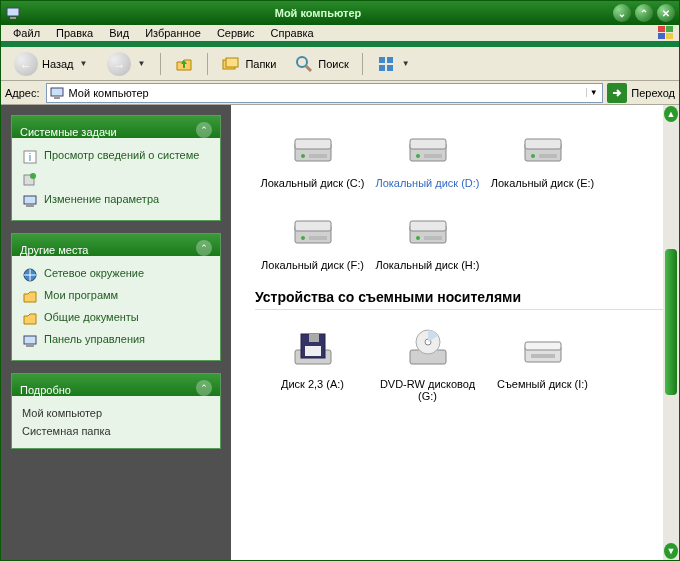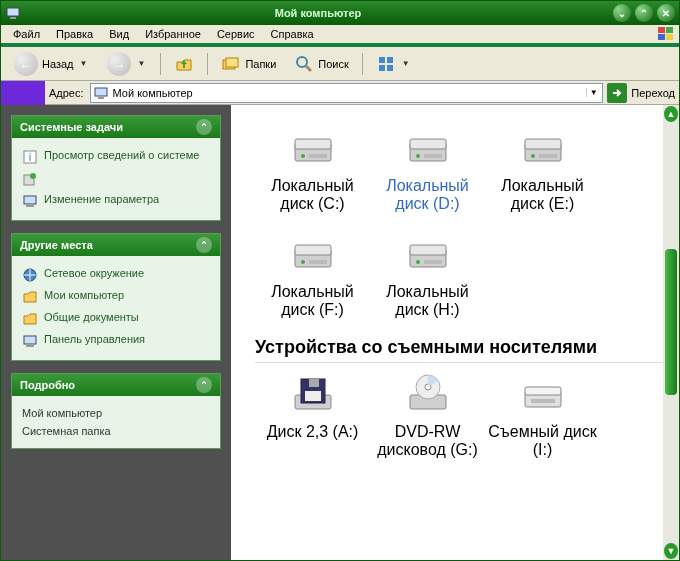--- a/index.html
+++ b/index.html
@@ -7,57 +7,57 @@
 
 .window { width: 680px; height: 561px; background: #6d28d9; border: 1px solid #0a5a0a; display: flex; flex-direction: column; }
 
 
 .titlebar { height: 24px; background: linear-gradient(#2a8a2a, #0a5a0a); display: flex; align-items: center; padding: 0 4px; color: #fff; }
 .titlebar .appicon { width: 16px; height: 16px; margin-right: 6px; }
 .titlebar .title { flex: 1; text-align: center; font-weight: bold; color: #d0ffd0; }
 .titlebar .winbtn { width: 18px; height: 18px; border-radius: 50%; background: radial-gradient(circle at 30% 30%, #8cd98c, #1a6a1a); margin-left: 4px; display: flex; align-items: center; justify-content: center; color: #fff; font-size: 10px; font-weight: bold; cursor: pointer; }
 
 
-.menubar { height: 22px; background: #ece9d8; border-bottom: 4px solid #15803d; display: flex; align-items: center; padding: 0 4px; }
+.menubar { height: 22px; background: #ece9d8; border-bottom: 6px solid #15803d; display: flex; align-items: center; padding: 0 4px; }
 .menubar .menuitem { padding: 2px 8px; cursor: pointer; }
 .menubar .flag { margin-left: auto; width: 18px; height: 16px; }
 
 
 .toolbar { height: 34px; background: #ece9d8; border-bottom: 1px solid #aca899; display: flex; align-items: center; padding: 0 6px; gap: 4px; }
 .toolbtn { display: flex; align-items: center; gap: 4px; padding: 3px 6px; border: 1px solid transparent; border-radius: 3px; cursor: pointer; }
 .navcircle { width: 24px; height: 24px; border-radius: 50%; background: radial-gradient(circle at 30% 30%, #e8f8e8, #4a9a4a); display: flex; align-items: center; justify-content: center; color: #fff; font-size: 12px; }
 .navcircle.disabled { background: radial-gradient(circle at 30% 30%, #eee, #bbb); }
 .dropdown-arrow { font-size: 8px; color: #333; padding: 0 2px; }
 .sep { width: 1px; height: 22px; background: #aca899; margin: 0 2px; }
 
 
-.addressbar { height: 24px; background: #ece9d8; border-bottom: 1px solid #aca899; display: flex; align-items: center; padding: 0 4px; gap: 4px; margin-left: 44px; }
+.addressbar { height: 24px; background: #ece9d8; border-bottom: 1px solid #aca899; display: flex; align-items: center; padding: 0 4px; gap: 4px; }
 .addressbar label { padding-right: 2px; }
 .addressfield { flex: 1; height: 20px; border: 1px solid #7f9db9; background: #fff; display: flex; align-items: center; padding: 0 2px; }
 .addressfield .dd { width: 14px; text-align: center; border-left: 1px solid #ccc; font-size: 8px; cursor: pointer; }
 .gobtn { width: 20px; height: 20px; background: #2a8a2a; display: flex; align-items: center; justify-content: center; color: #fff; border-radius: 2px; }
 
 
 .content { flex: 1; display: flex; background: #fff; overflow: hidden; position: relative; }
 .sidepanel { width: 230px; background: #505050; padding: 10px; overflow: hidden; display: flex; flex-direction: column; gap: 12px; }
 .taskbox { background: #f0fff0; border: 1px solid #5a9a5a; }
-.taskhead { height: 22px; background: linear-gradient(#3a9a3a, #1a7a1a); color: #fff; font-weight: bold; display: flex; align-items: center; padding: 0 8px; }
+.taskhead { height: 22px; background: linear-gradient(#3a9a3a, #1a7a1a); color: #fff; font-weight: normal; display: flex; align-items: flex-end; padding: 0 8px; }
 .taskhead .chev { margin-left: auto; width: 16px; height: 16px; border-radius: 50%; background: rgba(255,255,255,.3); display: flex; align-items: center; justify-content: center; font-size: 9px; }
 .taskbody { background: #e8f4e8; padding: 8px 10px; }
 .taskitem { display: flex; align-items: flex-start; gap: 6px; padding: 3px 0; color: #215b21; cursor: pointer; }
 .taskitem .ticon { width: 16px; height: 16px; flex-shrink: 0; }
 .taskitem.info { color: #333; cursor: default; }
 
 .filepane { flex: 1; background: #fff; padding: 12px 10px 12px 24px; overflow: auto; position: relative; }
 .filegrid { display: flex; flex-wrap: wrap; gap: 0; }
 .fileitem { width: 115px; display: flex; flex-direction: column; align-items: center; padding: 6px 2px 10px; cursor: pointer; }
 .fileitem .ficon { width: 48px; height: 48px; display: flex; align-items: center; justify-content: center; margin-bottom: 6px; }
-.fileitem .flabel { text-align: center; font-size: 16px; color: #000; }
+.fileitem .flabel { text-align: center; font-size: 11px; color: #000; }
 .fileitem.selected .flabel { color: #316ac5; text-align: center; }
-.section-head { font-weight: bold; font-size: 18px; padding: 8px 0 4px; border-bottom: 1px solid #ddd; }
+.section-head { font-weight: bold; font-size: 14px; padding: 8px 0 4px; border-bottom: 1px solid #ddd; margin-bottom: 8px; }
 
 .vscroll { position: absolute; right: 0; top: 0; bottom: 0; width: 16px; background: #e8e8e0; display: flex; flex-direction: column; }
 .vscroll .sbtn { height: 16px; background: #2a9a2a; display: flex; align-items: center; justify-content: center; color: #fff; font-size: 9px; border-radius: 50%; margin: 1px; }
 .vscroll .track { flex: 1; position: relative; }
 .vscroll .thumb { position: absolute; left: 2px; right: 2px; top: 30%; height: 35%; background: linear-gradient(90deg, #4aba4a, #1a7a1a); border-radius: 4px; }
 
 
 svg { display: block; }
 </style>
 </head>
@@ -196,21 +196,21 @@
             <svg class="ticon" viewBox="0 0 16 16">
                 <circle cx="8" cy="8" r="6" fill="#48c" stroke="#246"></circle>
                 <path d="M2 8h12M8 2v12" stroke="#fff"></path>
               </svg>
             <span>Сетевое окружение</span>
           </div>
           <div class="taskitem">
             <svg class="ticon" viewBox="0 0 16 16">
                 <path d="M2 5h4l2-2h6v10H2z" fill="#fc6" stroke="#a80"></path>
               </svg>
-            <span>Мои компьютер</span>
+            <span>Мои программ</span>
           </div>
           <div class="taskitem">
             <svg class="ticon" viewBox="0 0 16 16">
                 <path d="M2 5h4l2-2h6v10H2z" fill="#fc6" stroke="#a80"></path>
               </svg>
             <span>Общие документы</span>
           </div>
           <div class="taskitem">
             <svg class="ticon" viewBox="0 0 16 16">
                 <rect x="2" y="3" width="12" height="8" fill="#c8e0f8" stroke="#446"></rect>

